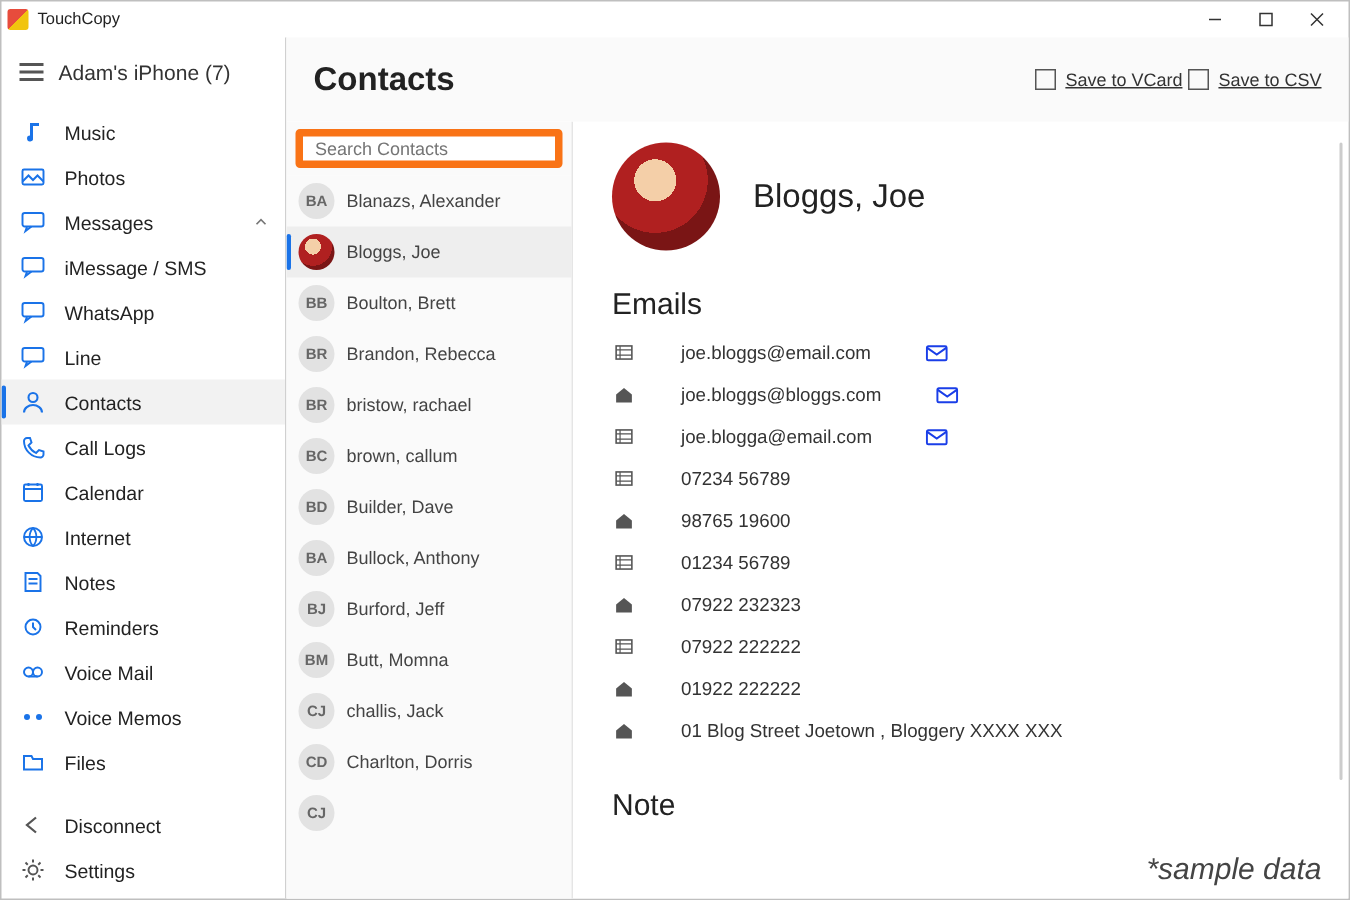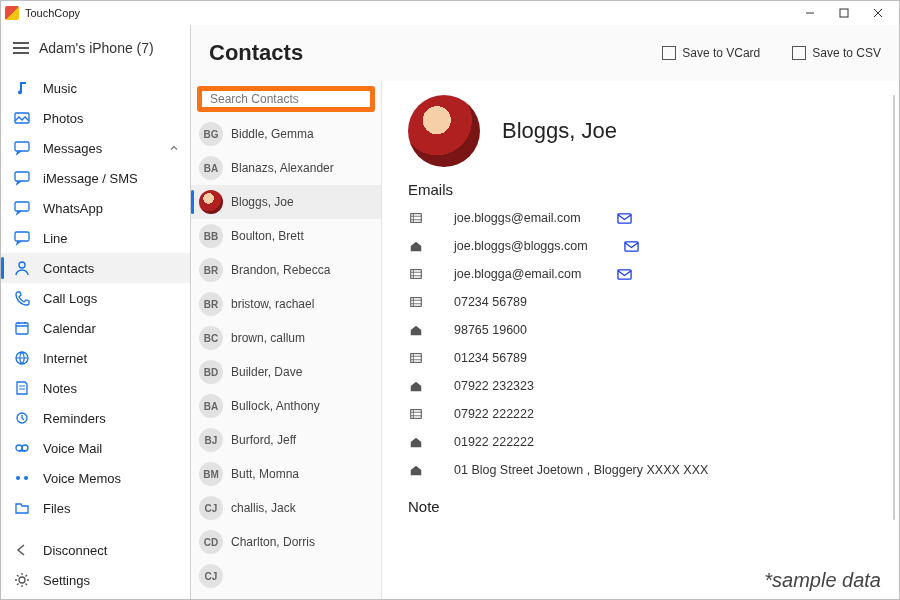--- a/index.html
+++ b/index.html
@@ -34,21 +34,21 @@
   .navitem .chev { margin-left:auto; color:#777; }
   .navitem.selected { background:var(--sidebar-sel-bg); }
   .navitem.selected::before { content:""; position:absolute; left:0; top:4px; bottom:4px; width:3px; background:var(--accent); border-radius:2px; }
   .subitem { }
   .sidebar .bottom { margin-top:auto; padding-bottom:6px; }
 
   
   .content { flex:1; display:flex; flex-direction:column; background:#fff; }
   .header { height:56px; display:flex; align-items:center; padding:0 18px; background:var(--light-bg); }
   .header h1 { margin:0; font-size:22px; font-weight:600; flex:1; }
-  .headbtn { display:flex; align-items:center; gap:6px; font-size:12px; color:#333; margin-left:32px; cursor:pointer; }
+  .headbtn { display:flex; align-items:center; gap:6px; font-size:12px; color:#333; margin-left:4px; cursor:pointer;text-decoration:underline; }
   .headbtn .hicon { width:14px; height:14px; border:1px solid #555; position:relative; }
 
   .panes { flex:1; display:flex; overflow:hidden; }
 
   
   .listpane { width:190px; display:flex; flex-direction:column; }
   .searchwrap { padding:5px 6px; background:var(--light-bg); }
   .search { width:100%; height:26px; border:5px solid #f97316; border-radius:3px; padding:0 8px; font-size:12px; color:#555; background:#fff; }
   .clist { flex:1; overflow:auto; background:var(--light-bg);  }
   .citem { display:flex; align-items:center; height:34px; padding:0 8px; gap:8px; font-size:12px; color:#444; cursor:pointer; position:relative; }
@@ -56,21 +56,21 @@
   .citem.selected { background:#eee; }
   .citem.selected::before { content:""; position:absolute; left:0; top:5px; bottom:5px; width:3px; background:var(--accent); border-radius:2px; }
   .citem.selected .av { background:linear-gradient(135deg,#b52020,#e8463a); color:#fff; }
 
   
   .detail { flex:1; border:1px solid #e5e5e5; border-top:none; border-right:none; border-radius:0 0 0 0; padding:14px 26px; overflow:auto; position:relative; }
   .detail::before { content:""; position:absolute; right:4px; top:14px; bottom:80px; width:2px; background:#ccc; border-radius:1px; }
   .dhead { display:flex; align-items:center; gap:22px; margin-bottom:14px; }
   .bigav { width:72px; height:72px; border-radius:50%; background:radial-gradient(circle at 40% 35%, #f4cfa8 0 22%, #b02020 22% 55%, #7a1515 55% 100%); }
   .dname { font-size:22px; font-weight:400; }
-  .section-title { font-size:15px; font-weight:500; margin:14px 0 6px; }
+  .section-title { font-size:20px; font-weight:500; margin:25px 0 6px; }
   .row { display:flex; align-items:center; height:28px; gap:30px; font-size:12.5px; color:#333; }
   .row .ricon { width:16px; display:flex; justify-content:center; color:#555; }
   .row .env { color:#1a3ee8; margin-left:6px; }
   
   svg { display:block; }
   .watermark { position:absolute; right:18px; bottom:8px; font-size:20px; font-style:italic; color:#444; }
 
   
   .clist::-webkit-scrollbar,.detail::-webkit-scrollbar{width:0;}
 </style>
@@ -355,24 +355,20 @@
       </div>
     </div>
 
     <div class="panes">
       <div class="listpane">
         <div class="searchwrap">
           <input class="search" placeholder="Search Contacts" style="">
         </div>
         <div class="clist" id="clist">
             <div class="citem">
-       <div class="av">BG</div>
-              <span>Biddle, Gemma</span>
-     </div>
-            <div class="citem">
        <div class="av">BA</div>
               <span>Blanazs, Alexander</span>
      </div>
             <div class="citem selected">
        <div class="av" style="background:radial-gradient(circle at 40% 35%,#f4cfa8 0 25%,#b02020 25% 60%,#7a1515 60% 100%)"></div>
               <span>Bloggs, Joe</span>
      </div>
             <div class="citem">
        <div class="av">BB</div>
               <span>Boulton, Brett</span>

